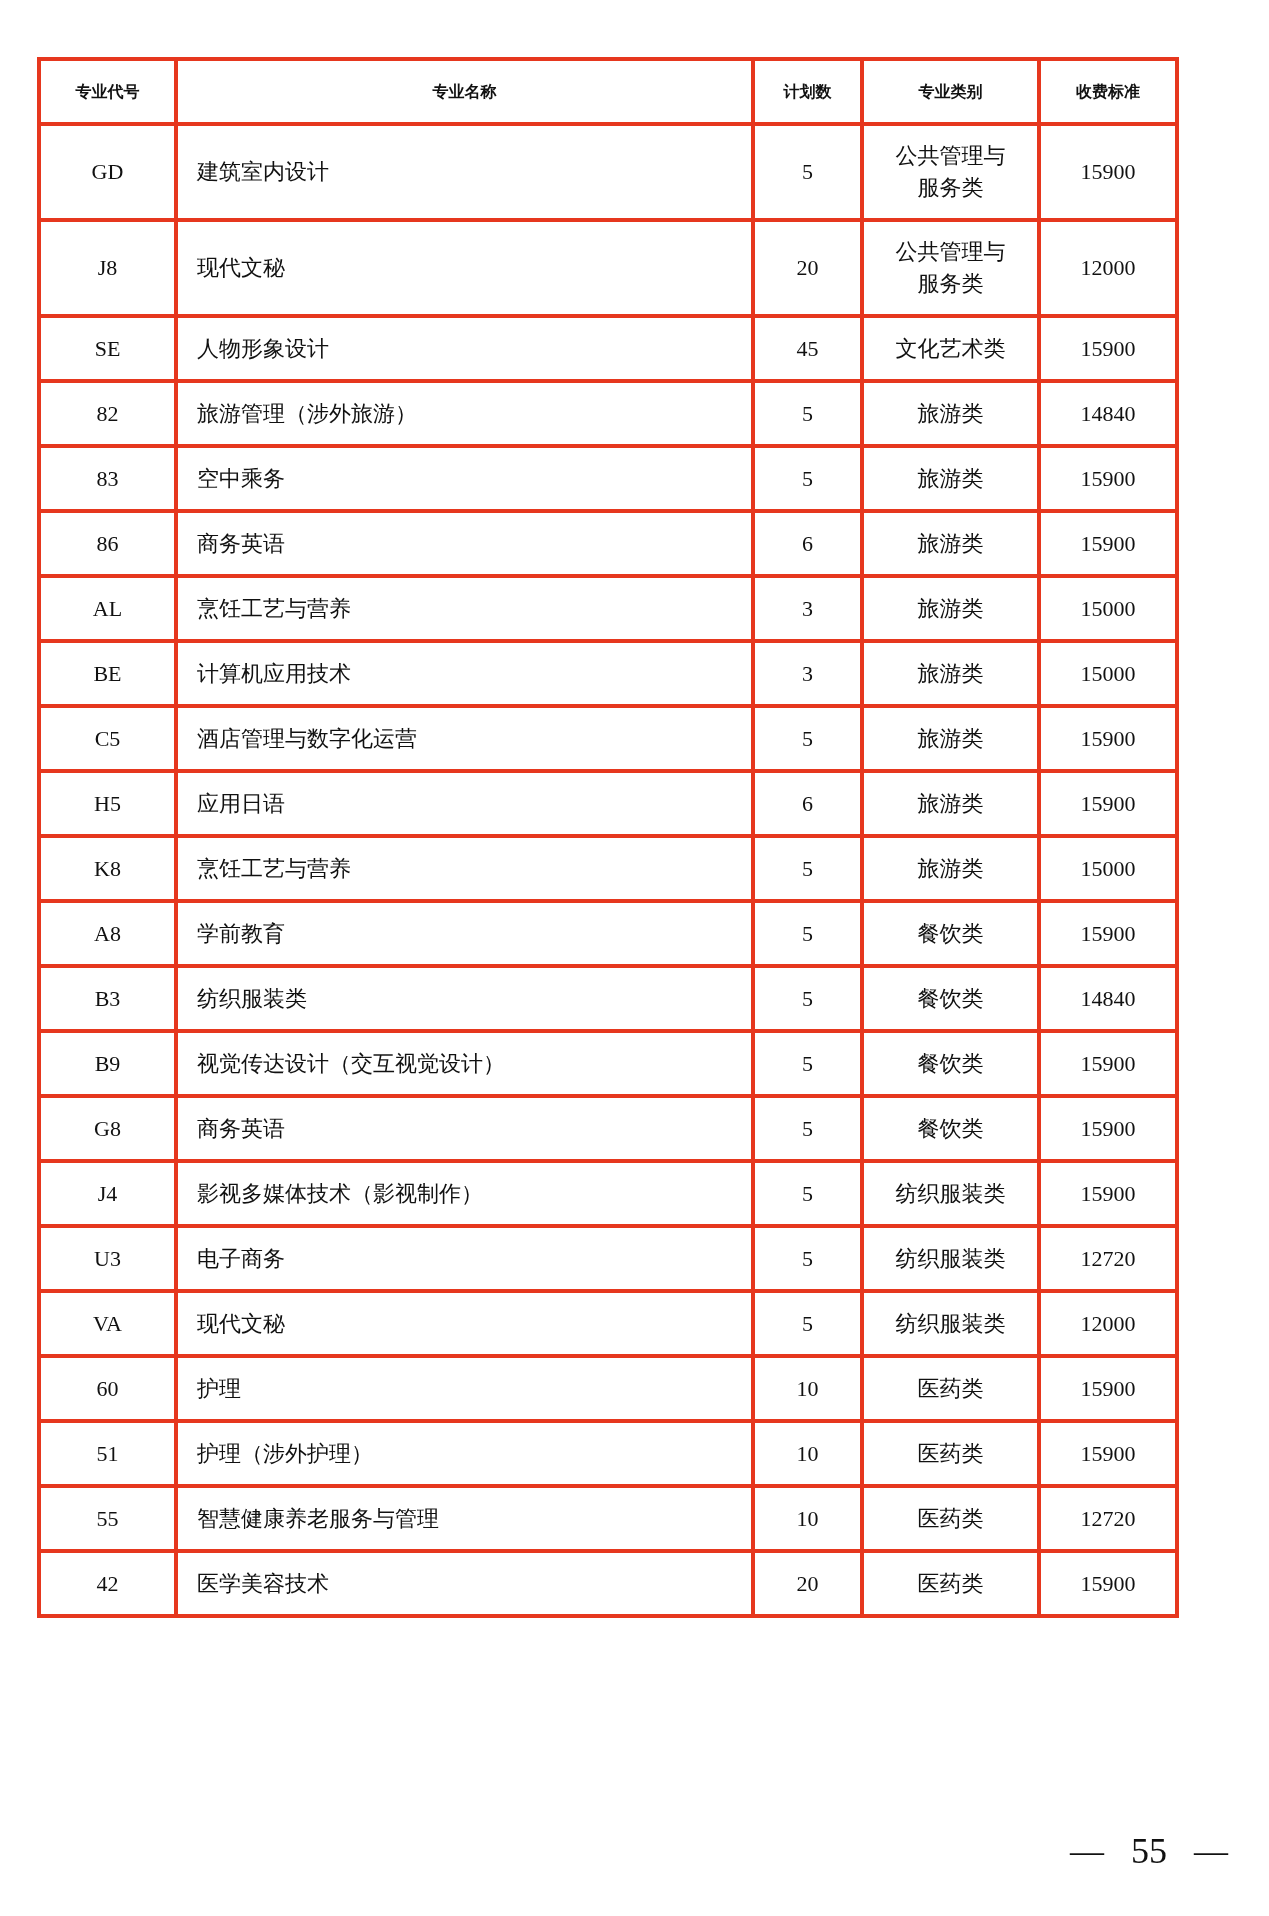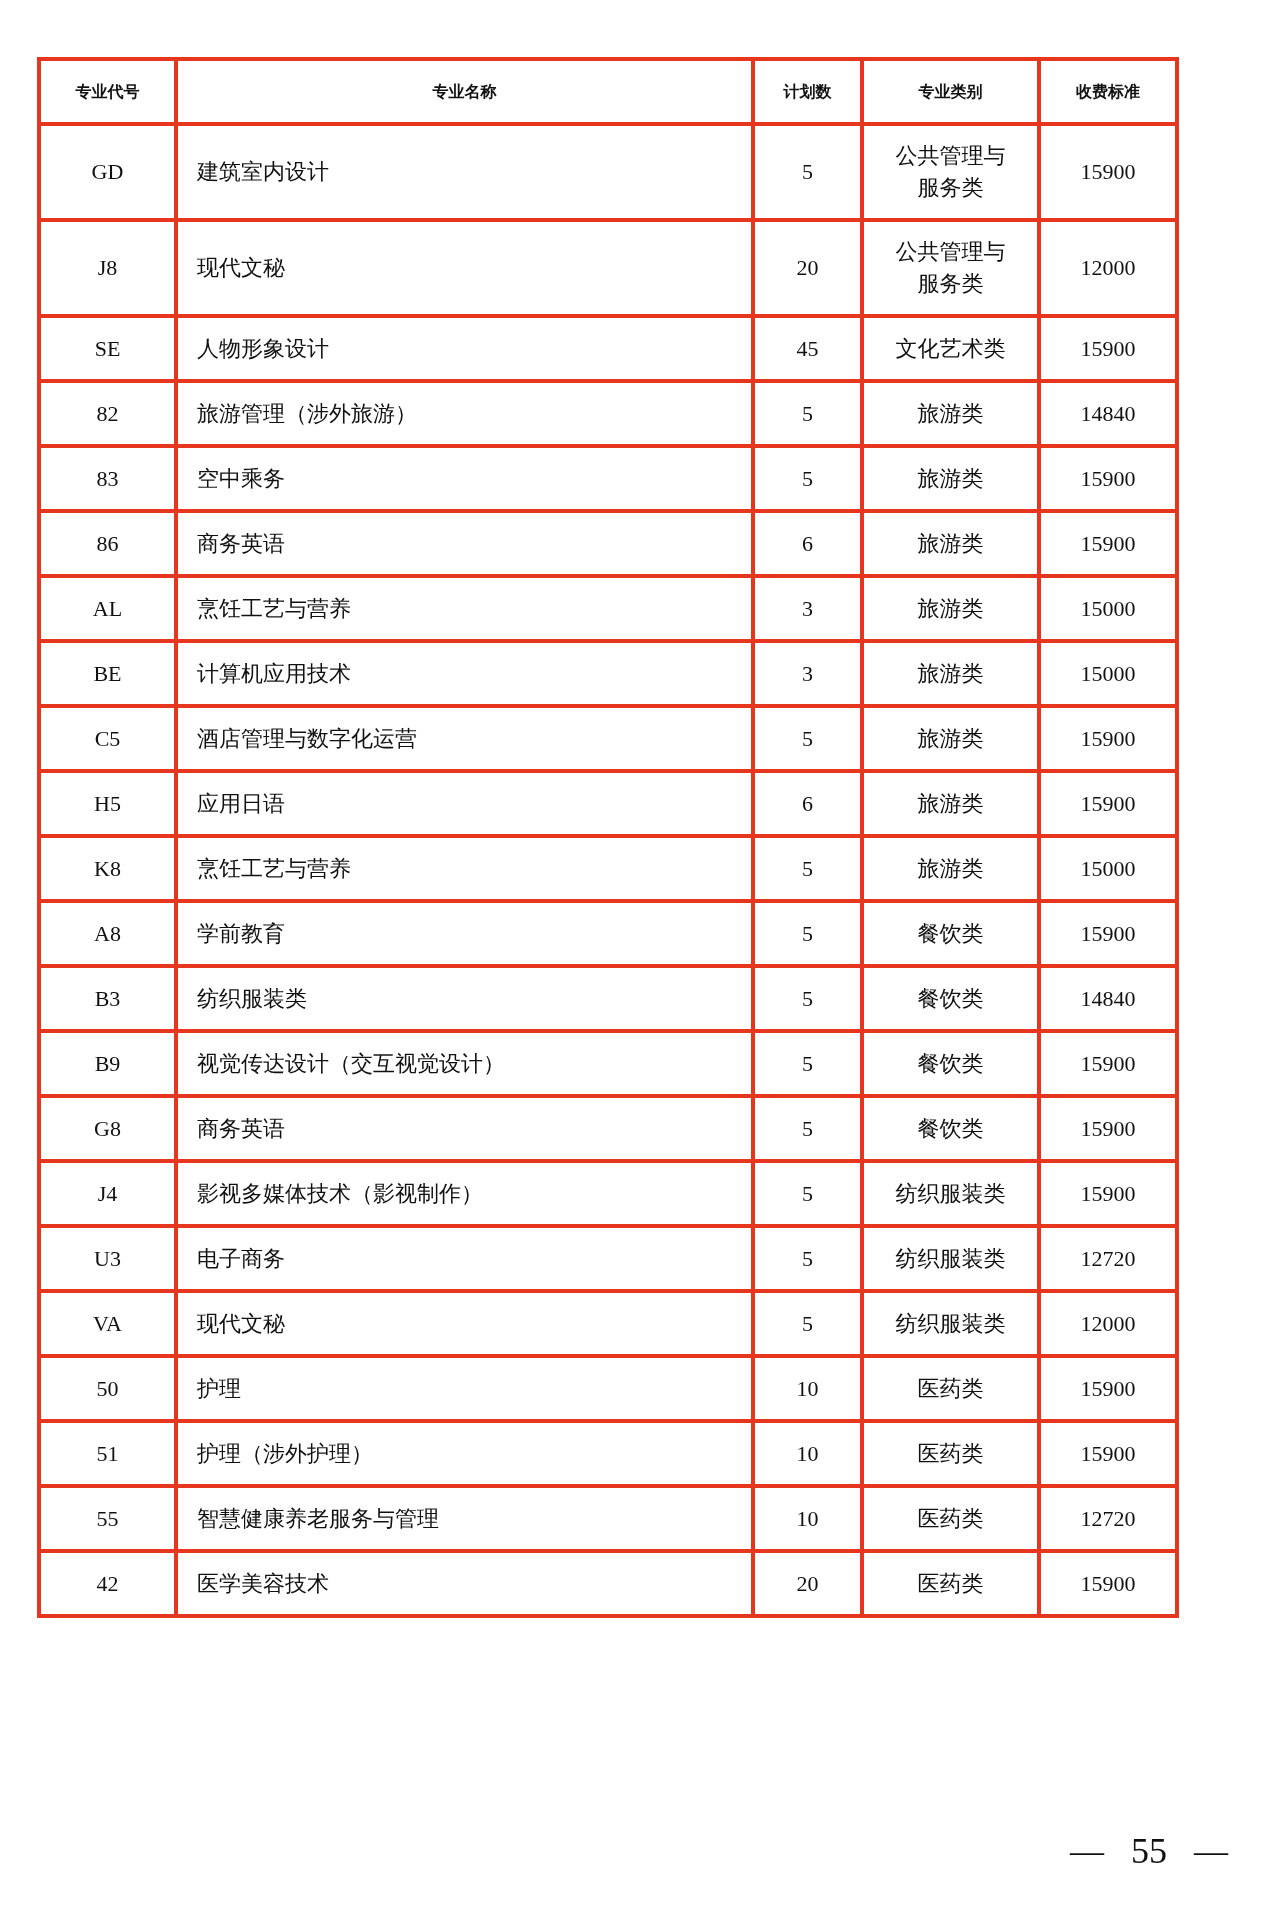--- a/index.html
+++ b/index.html
@@ -228,21 +228,21 @@
           <td class="col-fee">12720</td>
         </tr>
         <tr>
           <td class="col-code">VA</td>
           <td class="col-name">现代文秘</td>
           <td class="col-plan">5</td>
           <td class="col-category">纺织服装类</td>
           <td class="col-fee">12000</td>
         </tr>
         <tr>
-          <td class="col-code">50</td>
+          <td class="col-code">60</td>
           <td class="col-name">护理</td>
           <td class="col-plan">10</td>
           <td class="col-category">医药类</td>
           <td class="col-fee">15900</td>
         </tr>
         <tr>
           <td class="col-code">51</td>
           <td class="col-name">护理（涉外护理）</td>
           <td class="col-plan">10</td>
           <td class="col-category">医药类</td>

